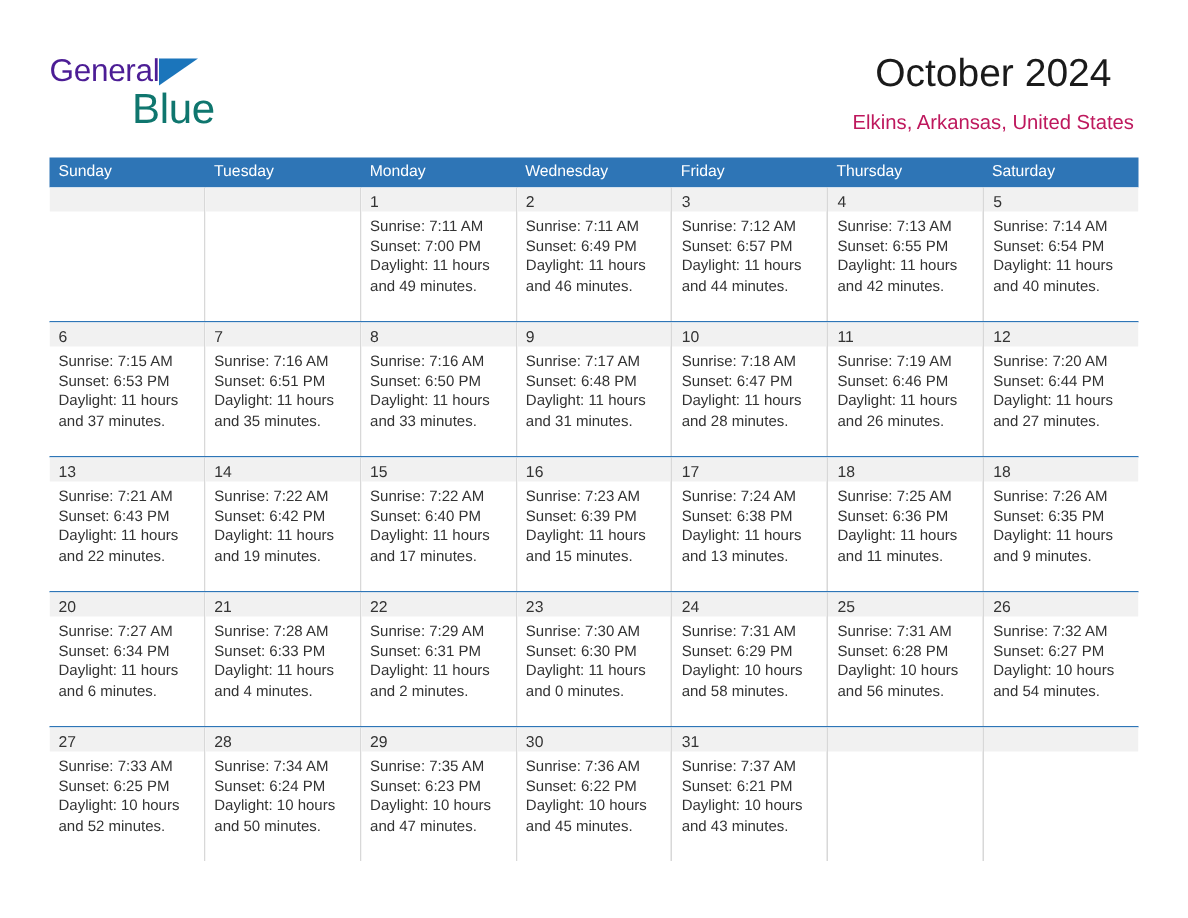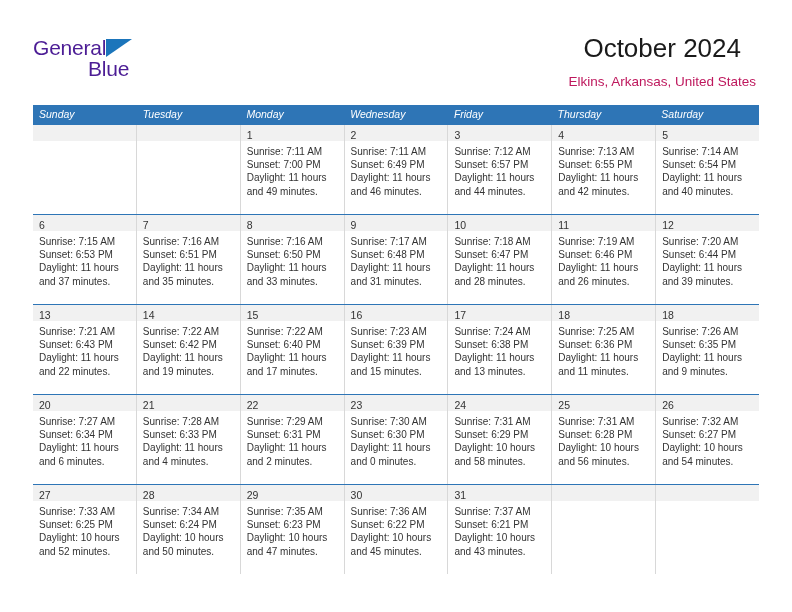--- a/index.html
+++ b/index.html
@@ -51,23 +51,23 @@
     top: 3px;
     width: 0;
     height: 0;
     border-left: 26px solid #1b75bb;
     border-bottom: 18px solid transparent;
   }
   .logo-blue {
     position: absolute;
     left: 55px;
     top: 21px;
-    font-size: 21px;
+    font-size: 28px;
     letter-spacing: -0.2px;
-    color: #4c1d95;
+    color: #0f766e;
     font-family: "Liberation Sans", sans-serif;
   }
 
   .title-block {
     position: absolute;
     right: 36px;
     top: 32px;
     text-align: center;
   }
   .cal-title {
@@ -90,21 +90,20 @@
     position: absolute;
     left: 33px;
     top: 105px;
     width: 726px;
   }
   .weekdays {
     display: flex;
     width: 100%;
     background: #2e75b6;
     height: 19px;
-    font-style: italic;
   }
   .weekday {
     flex: 1 1 0;
     color: #ffffff;
     font-size: 10.5px;
     line-height: 19px;
     padding-left: 6px;
     box-sizing: border-box;
     white-space: nowrap;
   }
@@ -308,21 +307,21 @@
           <div>Daylight: 11 hours</div>
           <div>and 26 minutes.</div>
         </div>
       </div>
       <div class="day-cell">
         <div class="day-num-band"><span class="day-num">12</span></div>
         <div class="day-info">
           <div>Sunrise: 7:20 AM</div>
           <div>Sunset: 6:44 PM</div>
           <div>Daylight: 11 hours</div>
-          <div>and 39 minutes.</div>
+          <div>and 27 minutes.</div>
         </div>
       </div>
     </div>
 
     <div class="week">
       <div class="day-cell">
         <div class="day-num-band"><span class="day-num">13</span></div>
         <div class="day-info">
           <div>Sunrise: 7:21 AM</div>
           <div>Sunset: 6:43 PM</div>

